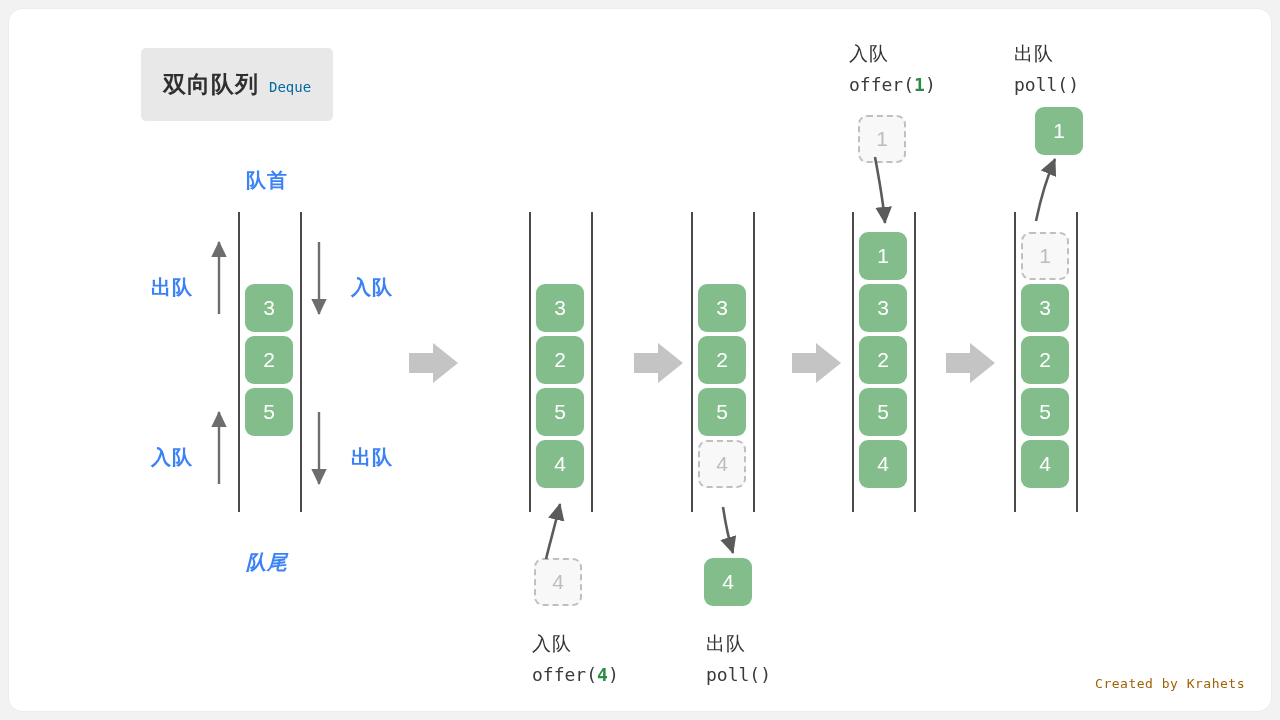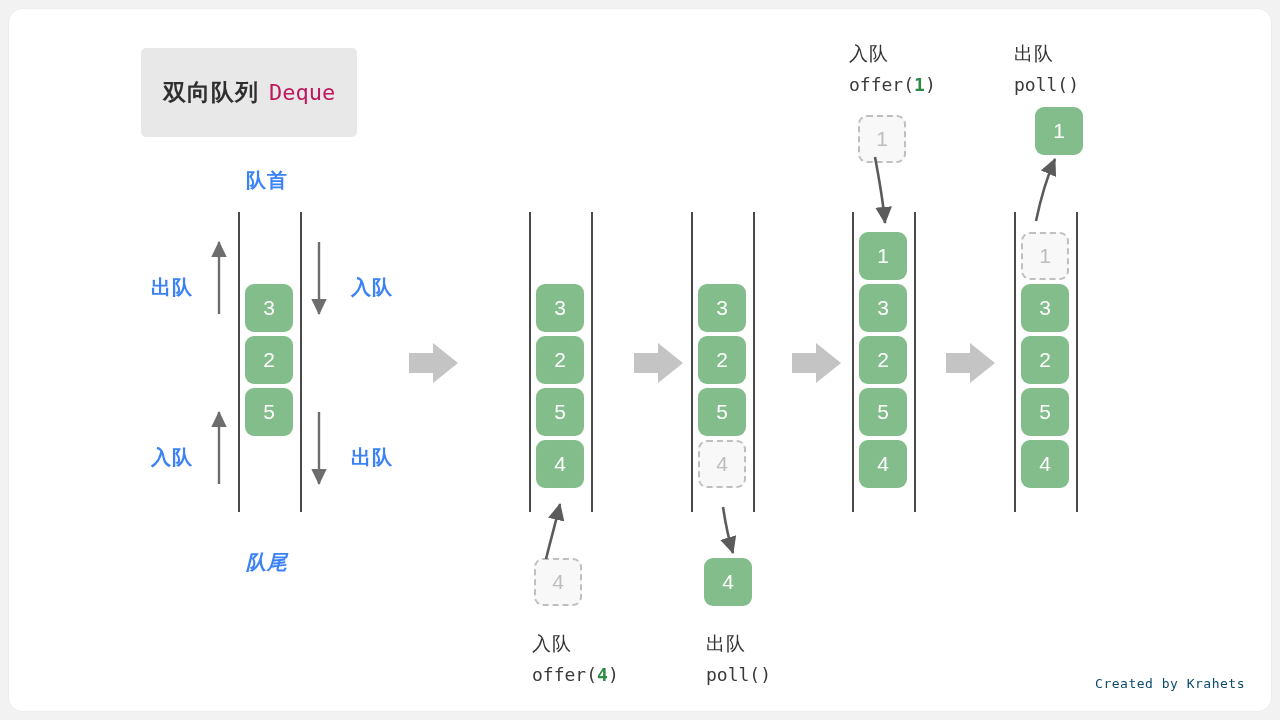--- a/index.html
+++ b/index.html
@@ -24,38 +24,38 @@
     border-radius: 14px;
     box-sizing: border-box;
     overflow: hidden;
   }
   .abs { position: absolute; }
 
   
   #title-badge {
     left: 132px;
     top: 39px;
-    padding: 29px 22px;
+    padding: 21px 22px;
     background: #e8e8e8;
     border-radius: 5px;
     display: flex;
     align-items: baseline;
     gap: 10px;
     white-space: nowrap;
   }
   #title-badge .cn {
     font-size: 23px;
     font-weight: bold;
     color: #2f2f2f;
     letter-spacing: 1px;
   }
   #title-badge .en {
     font-family: "DejaVu Sans Mono", "Liberation Mono", monospace;
-    font-size: 22px;
-    color: #be185d;
+    font-size: 14px;
+    color: #0369a1;
   }
 
   
   .cn-label {
     font-size: 20px;
     font-weight: bold;
     color: #3b82f6;
     white-space: nowrap;
     letter-spacing: 1px;
   }
@@ -120,21 +120,21 @@
     height: 704px;
     pointer-events: none;
   }
 
   
   #credit {
     right: 26px;
     bottom: 20px;
     font-family: "DejaVu Sans Mono", "Liberation Mono", monospace;
     font-size: 13px;
-    color: #0c4a6e;
+    color: #a16207;
     letter-spacing: 0.5px;
   }
 </style>
 </head>
 <body>
 
 <div id="canvas">
 
   <div id="title-badge" class="abs">
     <span class="cn">双向队列</span>

